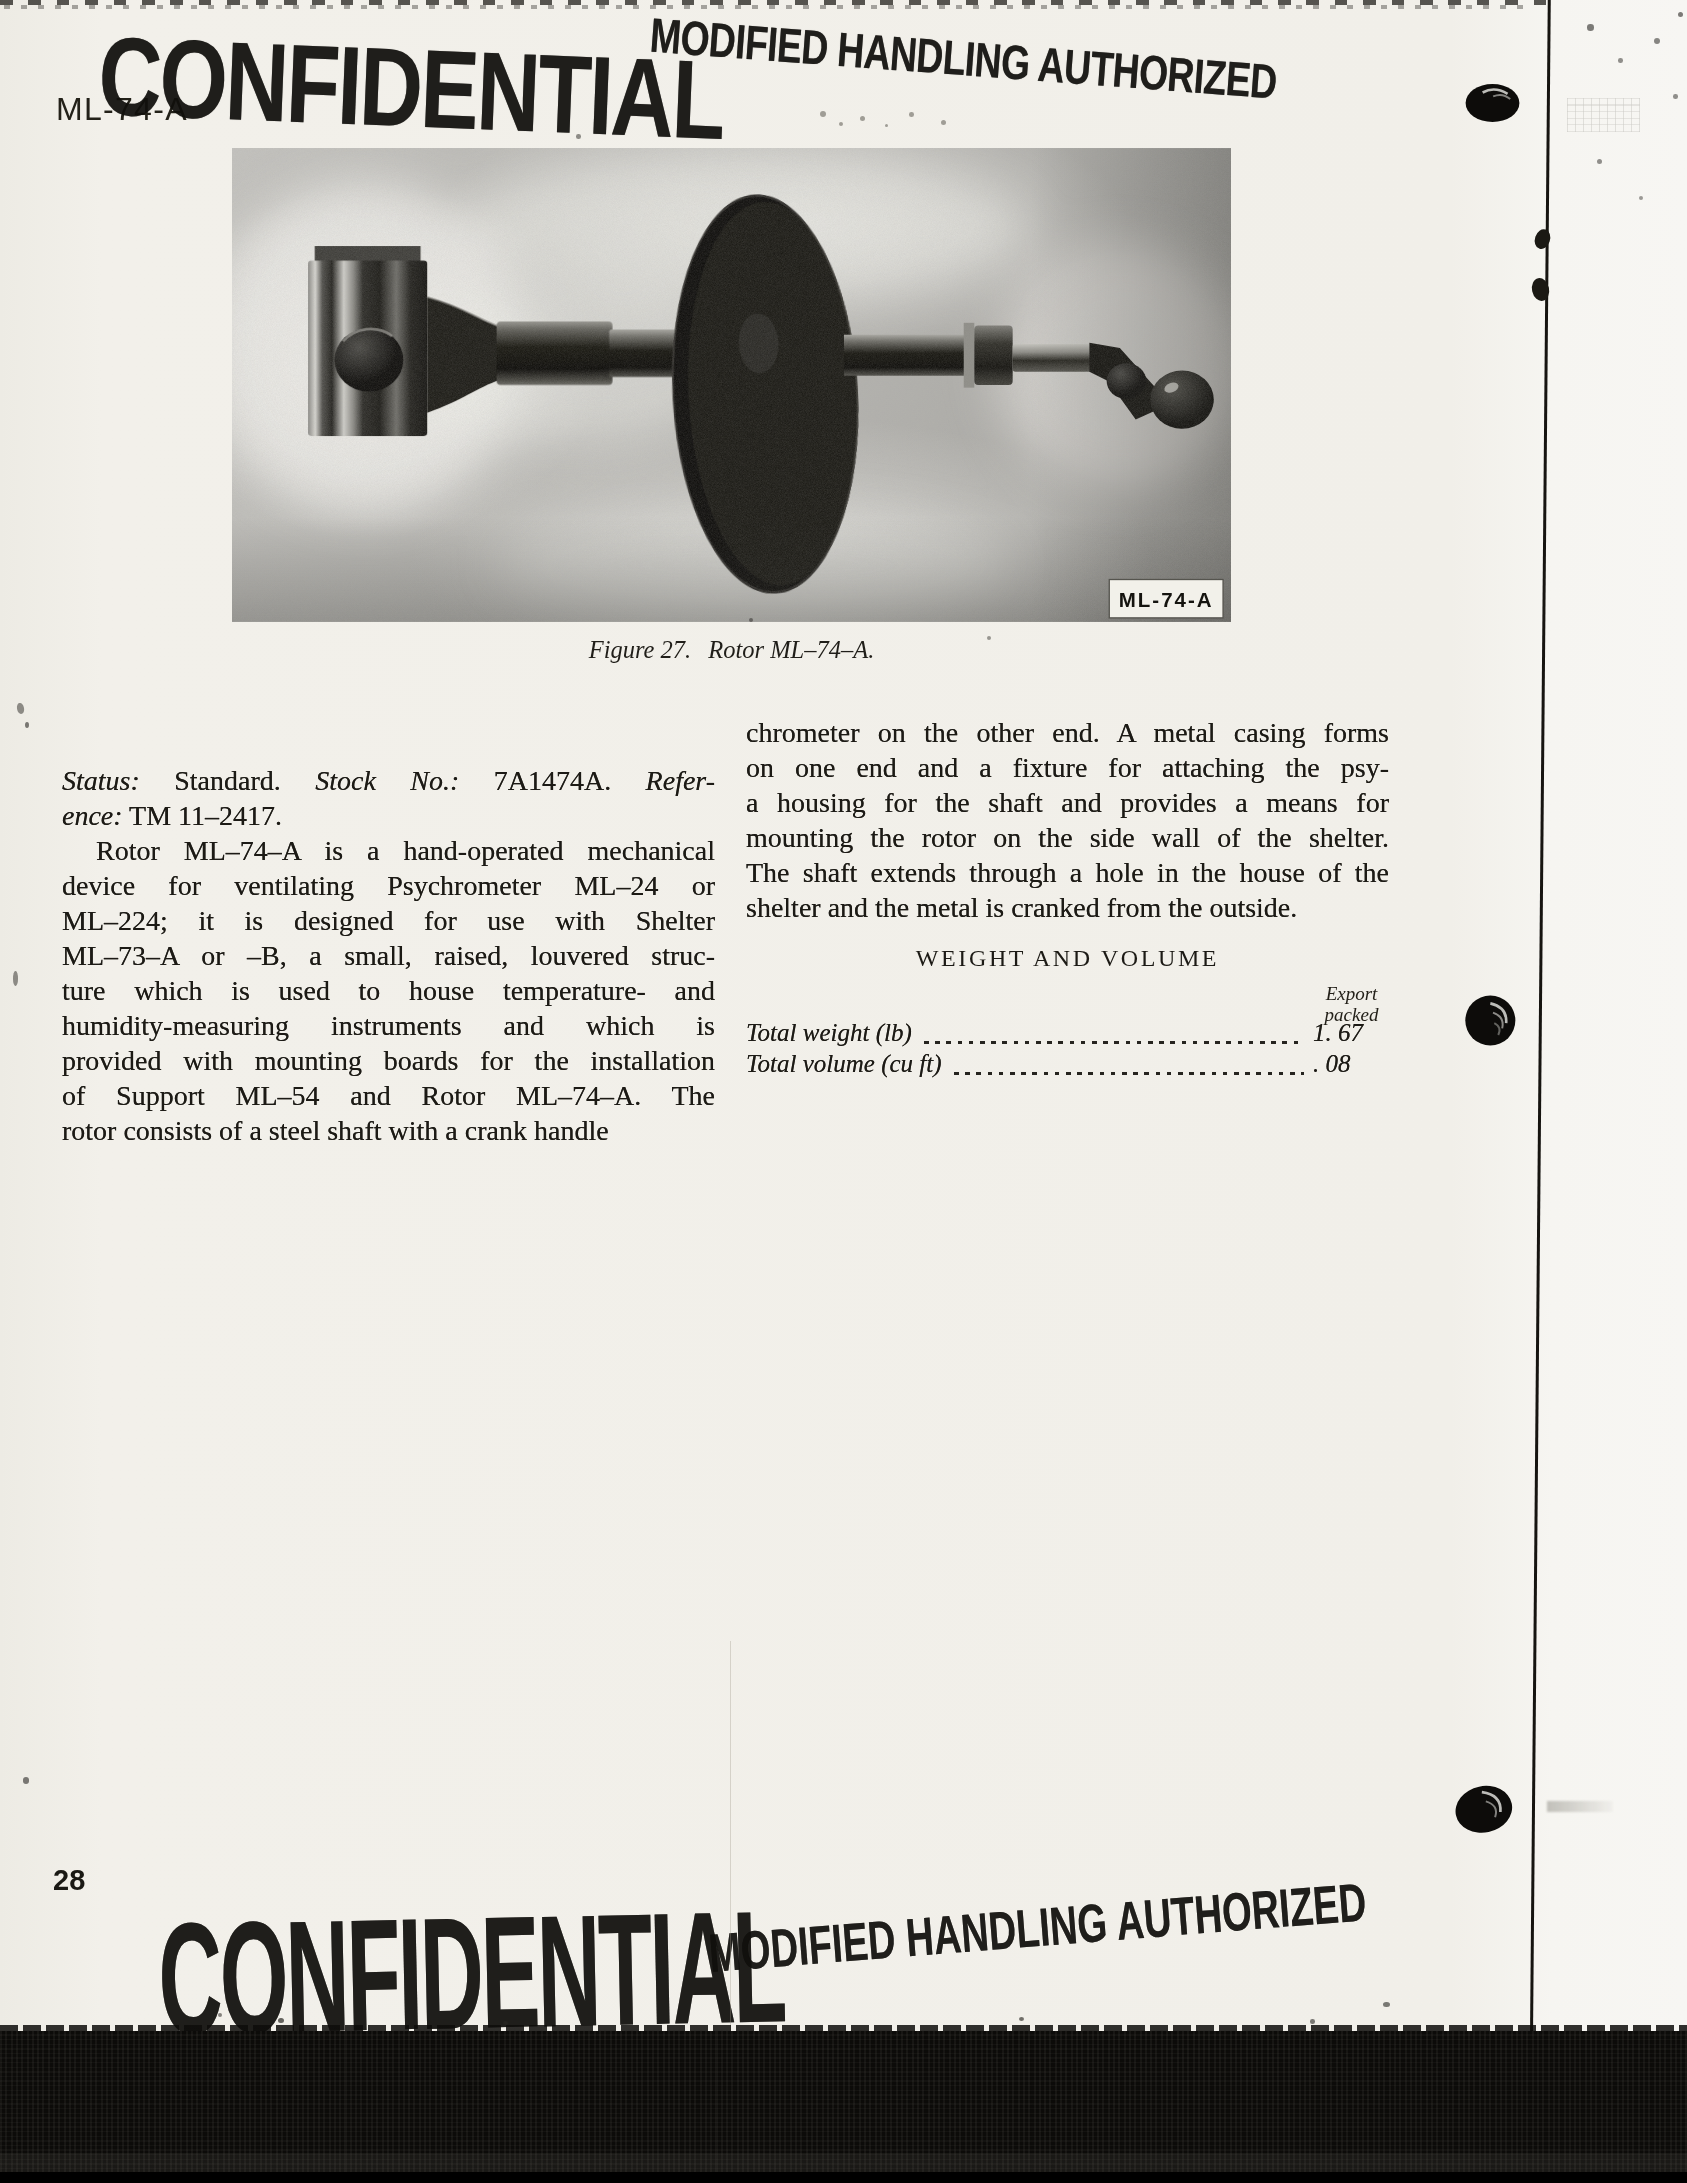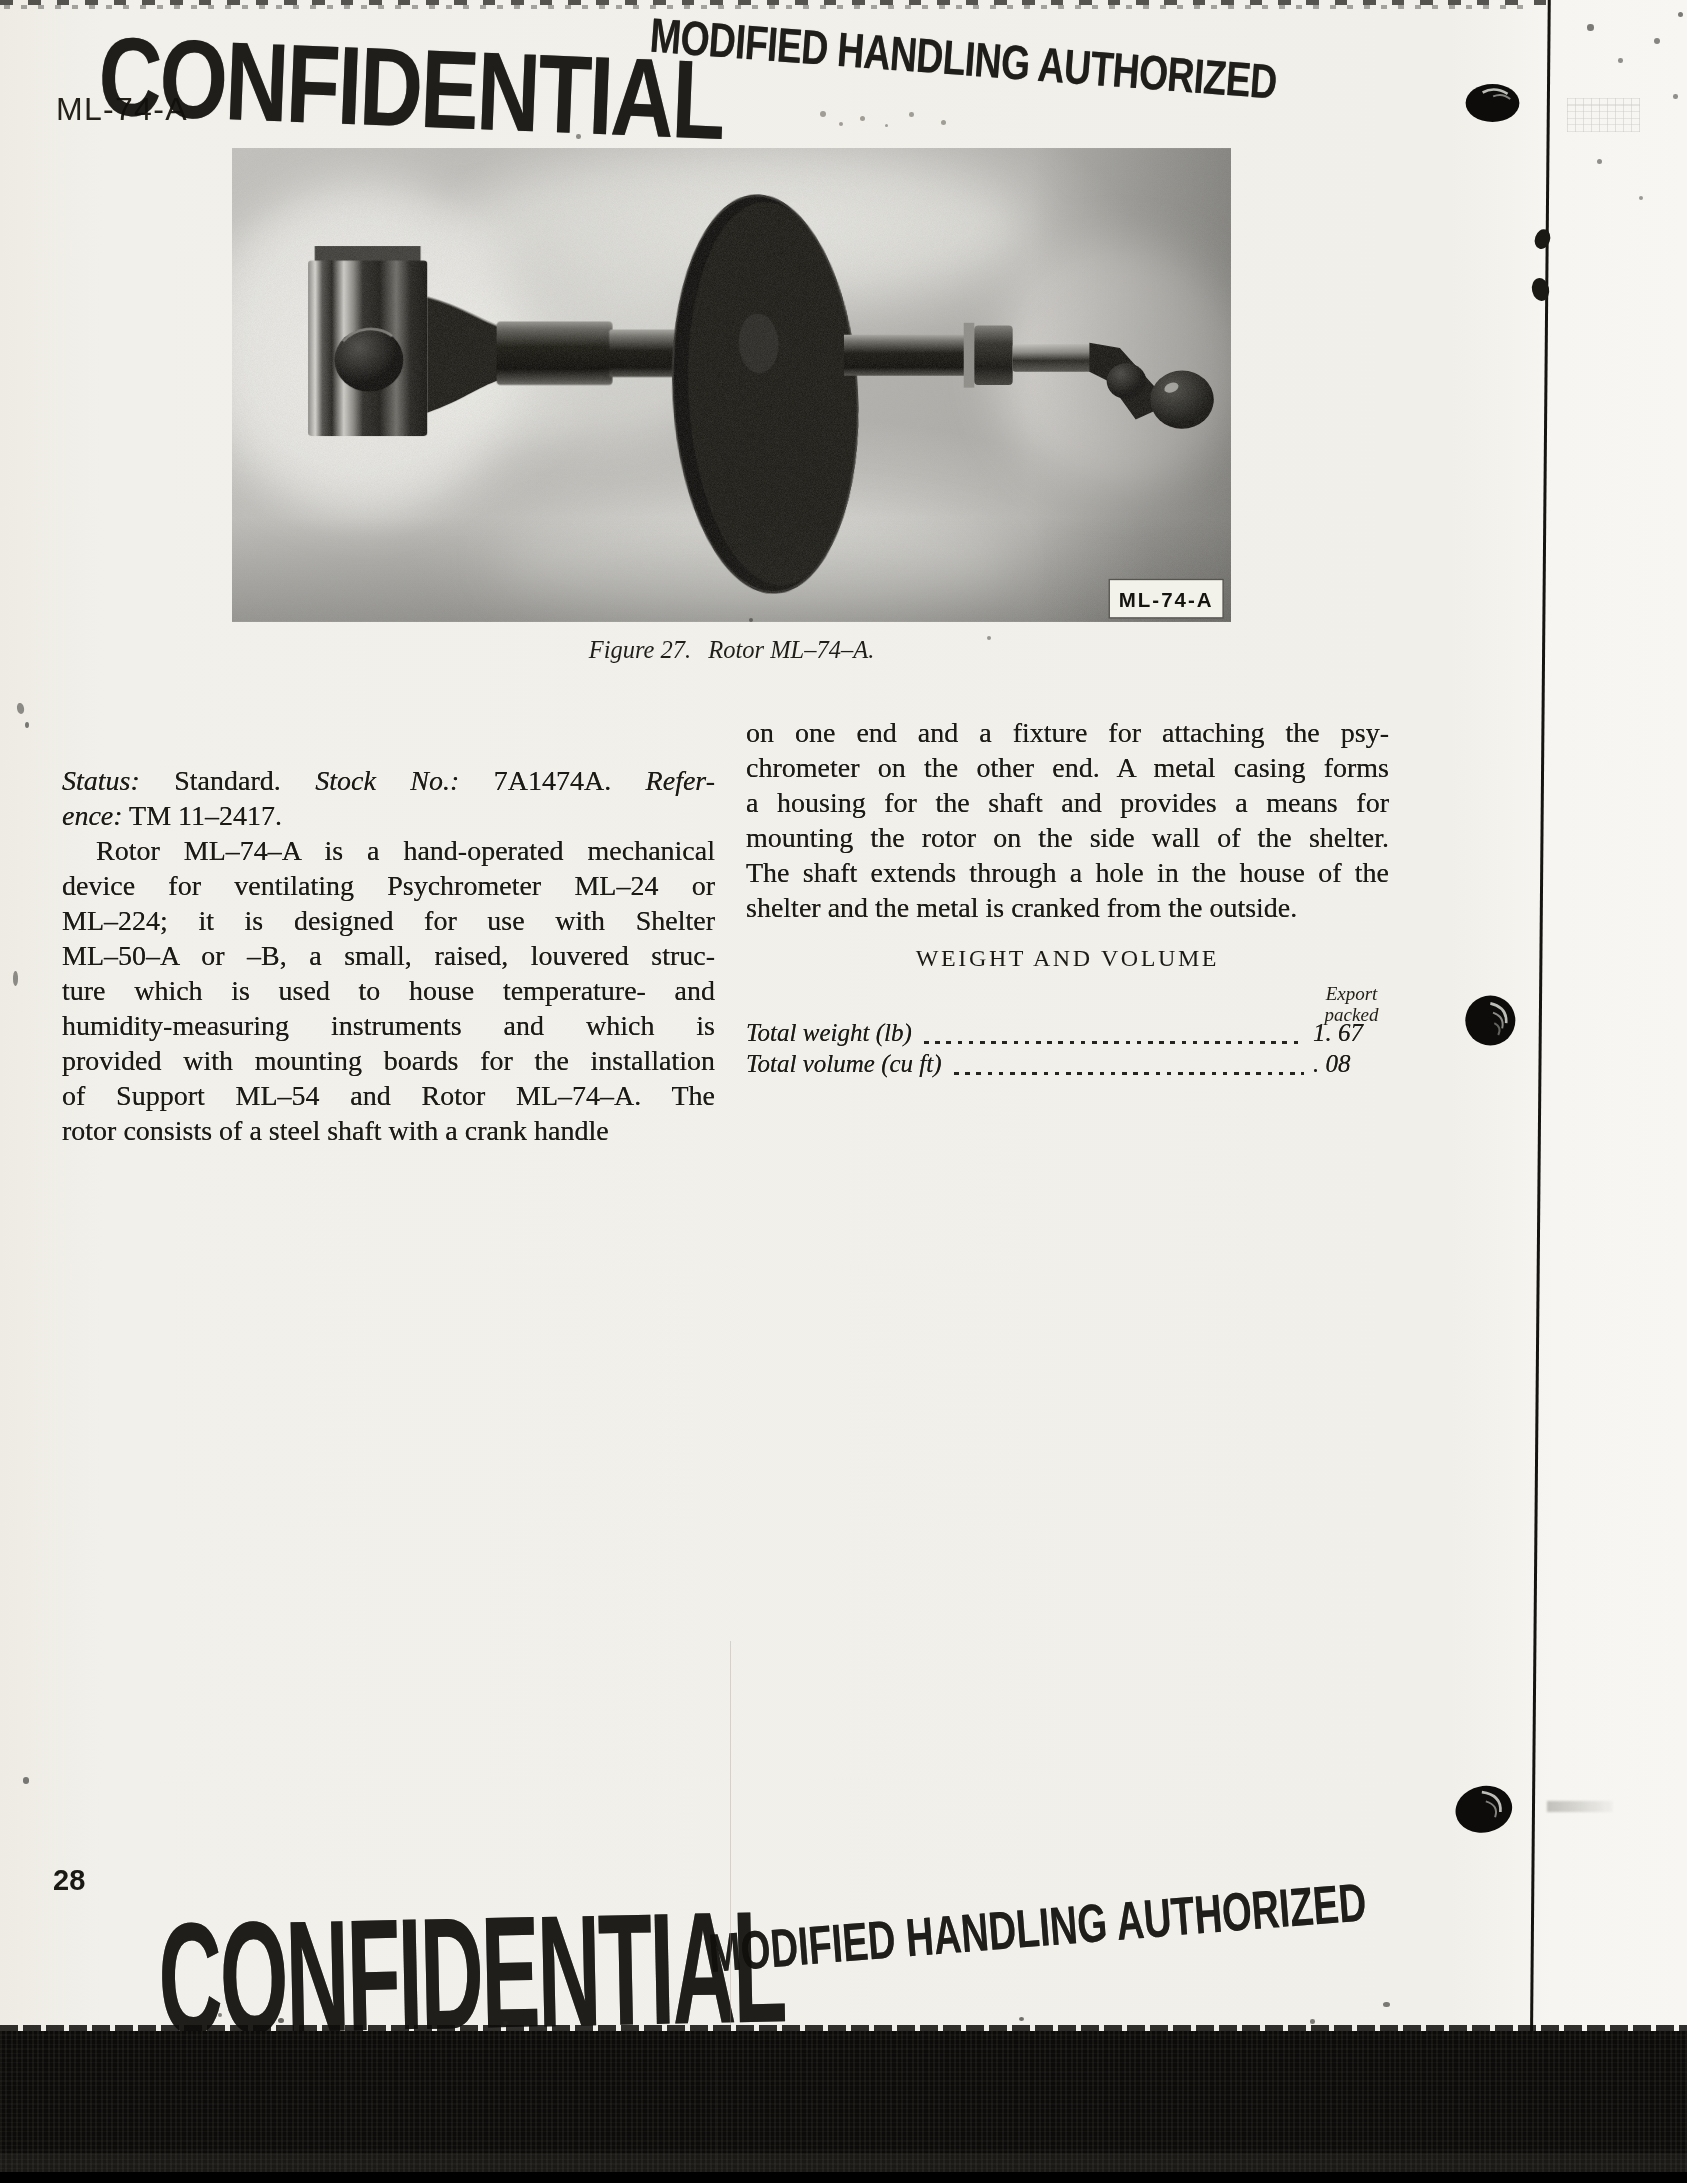--- a/index.html
+++ b/index.html
@@ -235,30 +235,30 @@
   <div id="caption">
     <span>Figure 27.</span><span class="gap"></span><span>Rotor ML–74–A.</span>
   </div>
 
   <div id="col-left" class="col">
       <div class="line jl"><span class="it">Status:</span><span> Standard. </span><span class="it">Stock No.:</span><span> 7A1474A. </span><span class="it">Refer-</span></div>
       <div class="line ll"><span class="it">ence:</span><span> TM 11–2417.</span></div>
       <div class="line jl ind"><span>Rotor ML–74–A is a hand-operated mechanical</span></div>
       <div class="line jl"><span>device for ventilating Psychrometer ML–24 or</span></div>
       <div class="line jl"><span>ML–224; it is designed for use with Shelter</span></div>
-      <div class="line jl"><span>ML–50–A or –B, a small, raised, louvered struc-</span></div>
+      <div class="line jl"><span>ML–73–A or –B, a small, raised, louvered struc-</span></div>
       <div class="line jl"><span>ture which is used to house temperature- and</span></div>
       <div class="line jl"><span>humidity-measuring instruments and which is</span></div>
       <div class="line jl"><span>provided with mounting boards for the installation</span></div>
       <div class="line jl"><span>of Support ML–54 and Rotor ML–74–A.  The</span></div>
       <div class="line ll"><span>rotor consists of a steel shaft with a crank handle</span></div>
     </div>
   <div id="col-right" class="col">
+      <div class="line jl"><span>chrometer on the other end.  A metal casing forms</span></div>
       <div class="line jl"><span>on one end and a fixture for attaching the psy-</span></div>
-      <div class="line jl"><span>chrometer on the other end.  A metal casing forms</span></div>
       <div class="line jl"><span>a housing for the shaft and provides a means for</span></div>
       <div class="line jl"><span>mounting the rotor on the side wall of the shelter.</span></div>
       <div class="line jl"><span>The shaft extends through a hole in the house of the</span></div>
       <div class="line ll"><span>shelter and the metal is cranked from the outside.</span></div>
     </div>
 
   <div id="wv-heading">WEIGHT AND VOLUME</div>
   <div id="wv-export">
     <div>Export</div>
     <div>packed</div>

